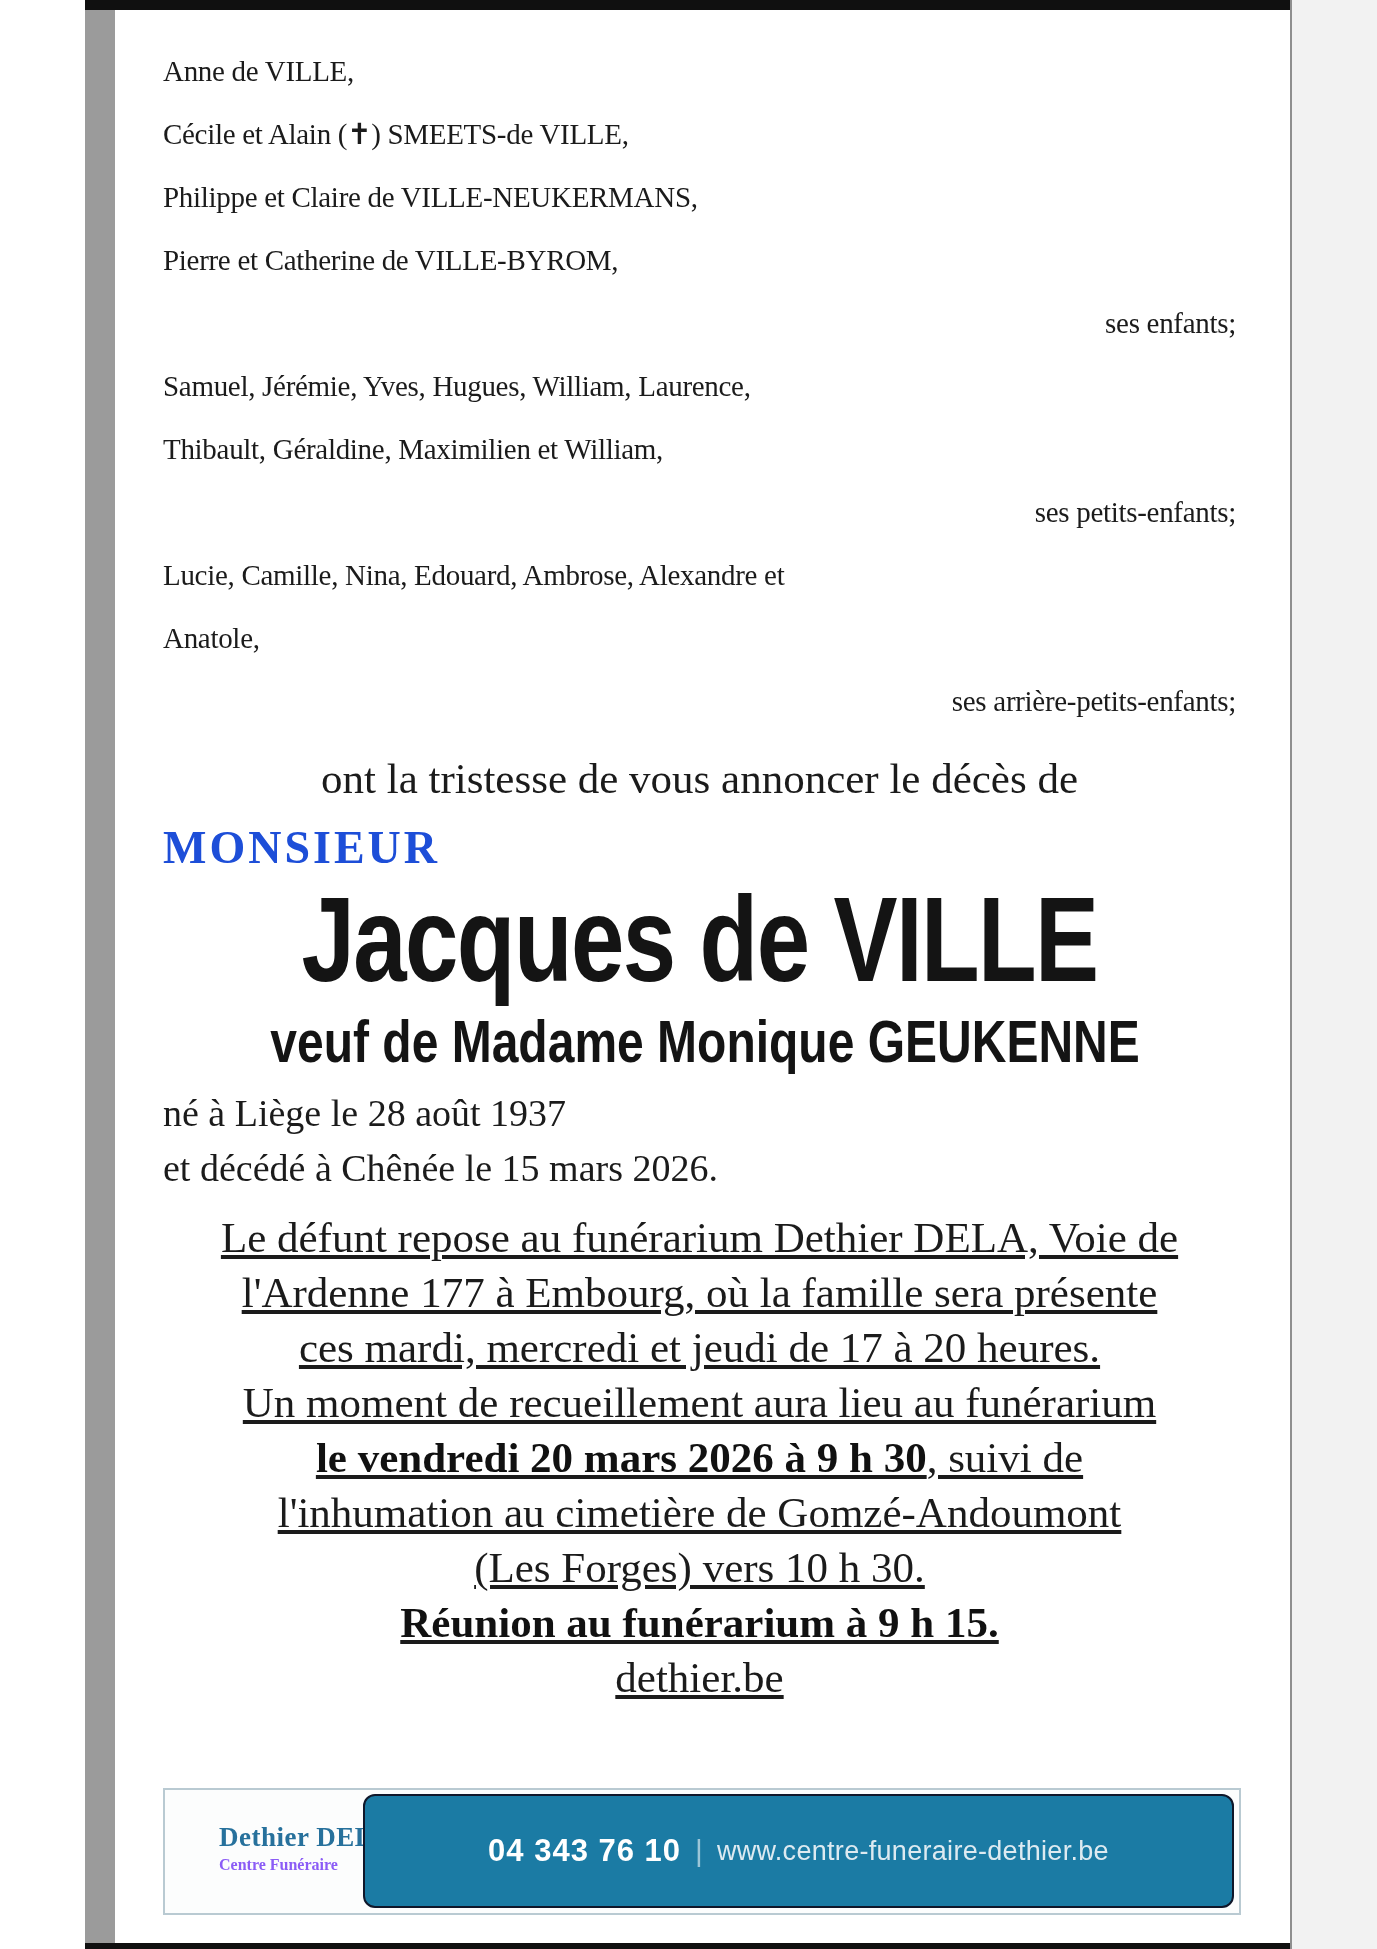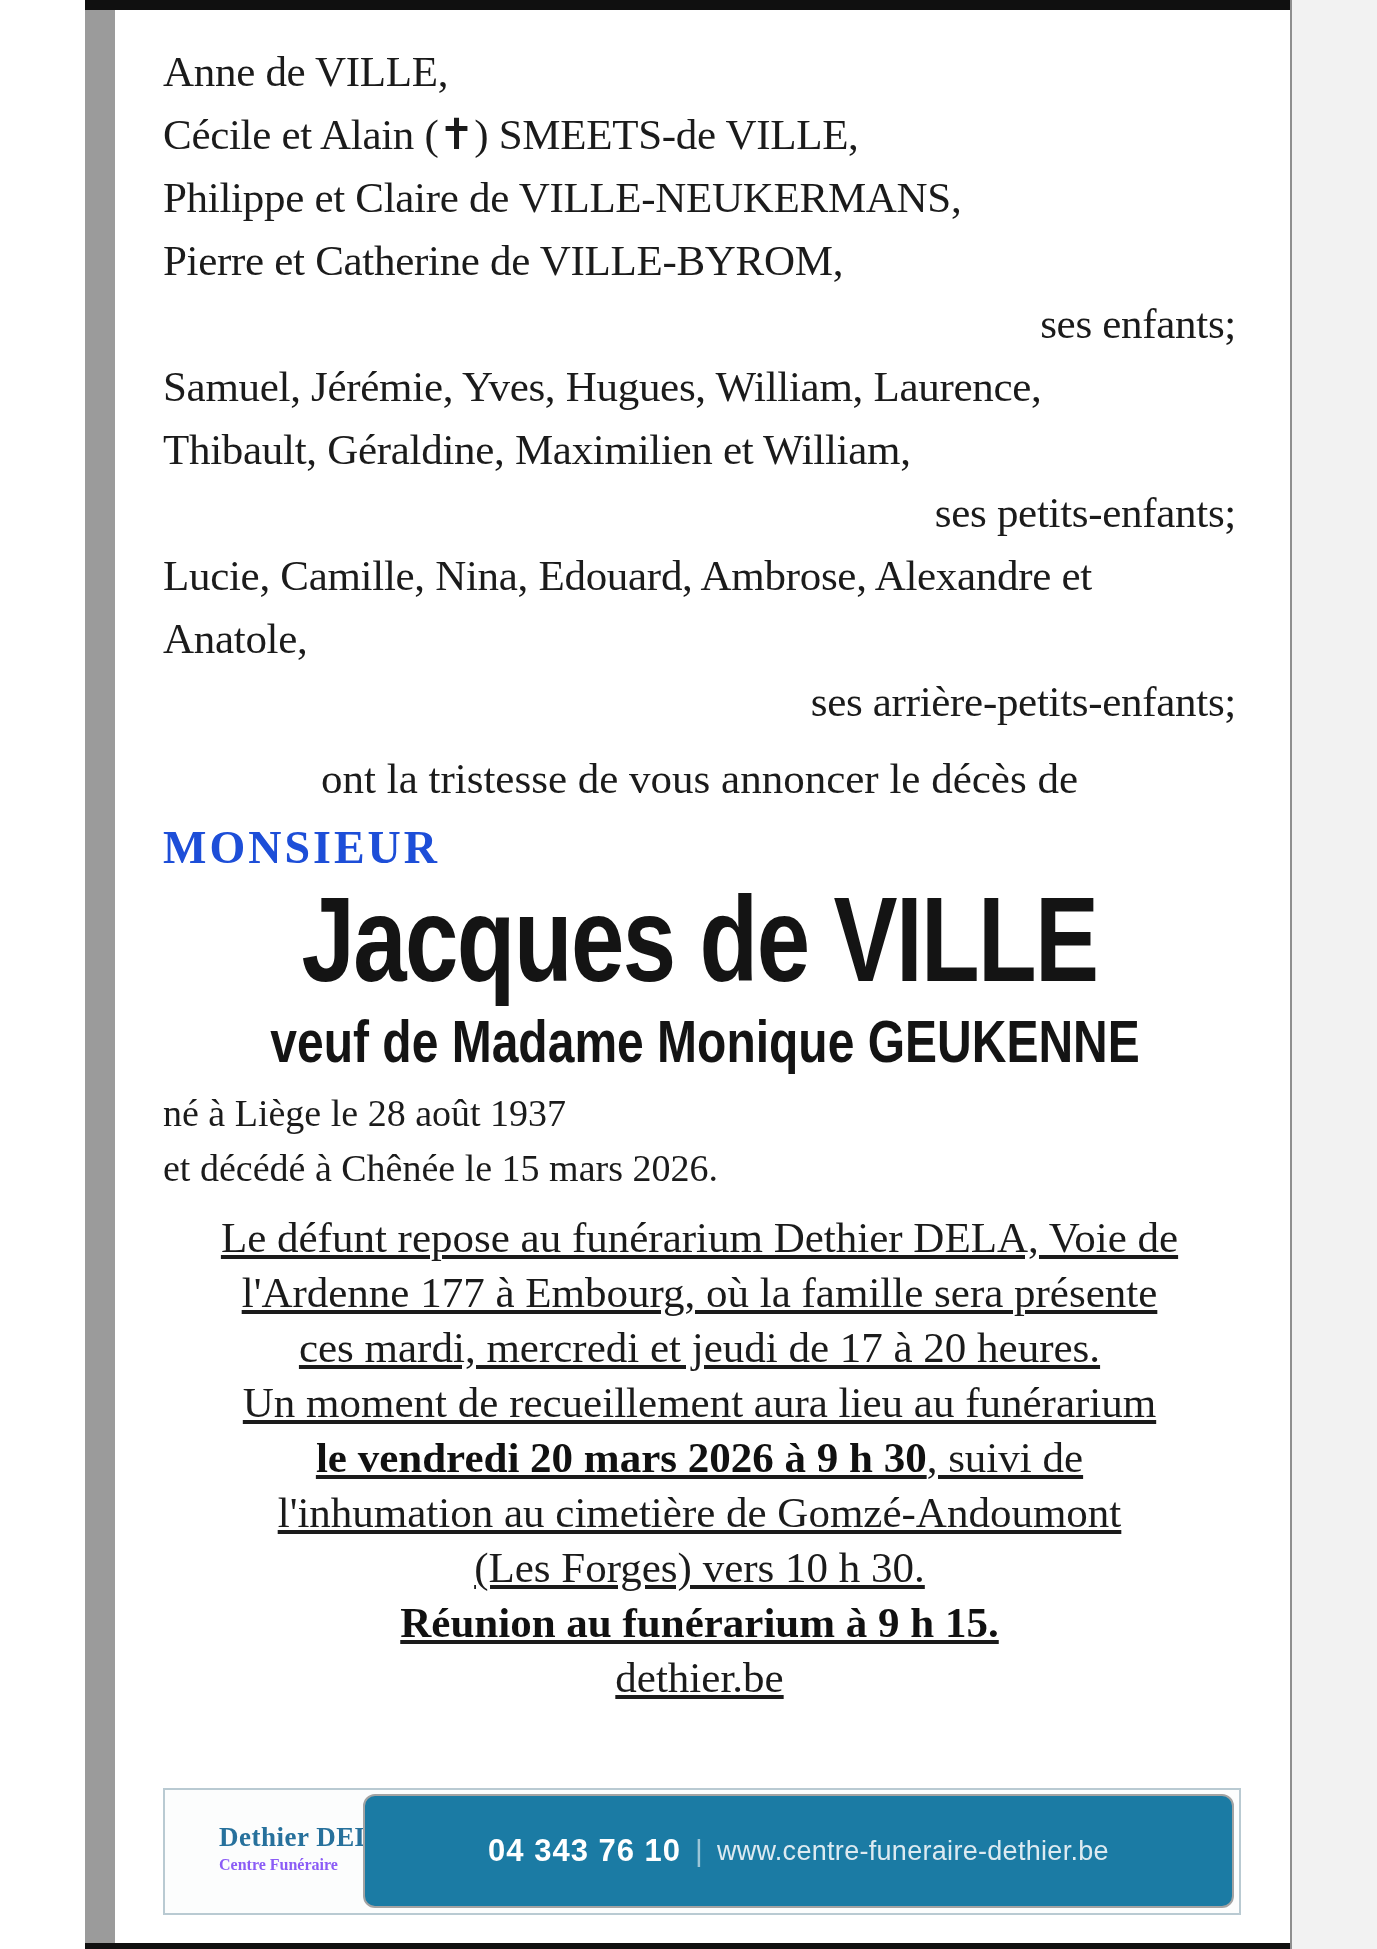--- a/index.html
+++ b/index.html
@@ -13,21 +13,21 @@
     background:#ffffff;border-right:2px solid #8f8f8f;box-sizing:content-box;
   }
   .top-bar{position:absolute;left:0;top:0;width:100%;height:10px;background:#101010;}
   .bottom-bar{position:absolute;left:0;bottom:0;width:100%;height:6px;background:#101010;}
   .gutter-strip{position:absolute;left:0;top:10px;bottom:6px;width:30px;background:#9b9b9b;}
 
   .content{
     position:absolute;left:30px;top:10px;width:1175px;box-sizing:border-box;
     padding:30px 54px 0 48px;
   }
-  .fam-line{font-size:43px;line-height:63px;letter-spacing:-0.3px;white-space:nowrap;}
+  .fam-line{font-size:29px;line-height:63px;letter-spacing:-0.3px;white-space:nowrap;}
   .align-right{text-align:right;}
   .announce{text-align:center;font-size:43px;line-height:63px;margin-top:14px;}
   .civility{
     font-family:Liberation Serif, serif;font-weight:bold;
     font-size:46px;line-height:48px;letter-spacing:3px;margin-top:14px;color:#1d4ed8;
   }
   .deceased{
     text-align:center;font-family:"Liberation Sans",sans-serif;font-weight:bold;
     font-size:120px;line-height:134px;letter-spacing:-2px;white-space:nowrap;
     transform:scaleX(0.8);transform-origin:50% 50%;color:#141414;
@@ -51,21 +51,21 @@
   .brand-name{
     font-family:"Liberation Serif",serif;font-weight:bold;font-size:27px;
     letter-spacing:0.5px;color:#27719c;white-space:nowrap;
   }
   .brand-sub{
     font-family:"Liberation Serif",serif;font-weight:bold;font-size:16px;
     color:#4f8cab;margin-top:3px;white-space:nowrap;
   }
   .phone-bar{
     position:absolute;left:198px;top:4px;right:5px;bottom:5px;
-    background:#1b7ba4;border:2px solid #a3a3a3;border-radius:12px;
+    background:#1b7ba4;border:2px solid #0f172a;border-radius:12px;
     display:flex;align-items:center;justify-content:center;
     font-family:"Liberation Sans",sans-serif;white-space:nowrap;
   }
   .phone{font-weight:bold;color:#ffffff;font-size:31px;letter-spacing:1px;}
   .sep{color:#9cc6d8;margin:0 14px;font-size:30px;font-weight:normal;}
   .url{color:#ddeaf1;font-size:27px;letter-spacing:0.3px;}
 </style>
 </head>
 <body>
 

